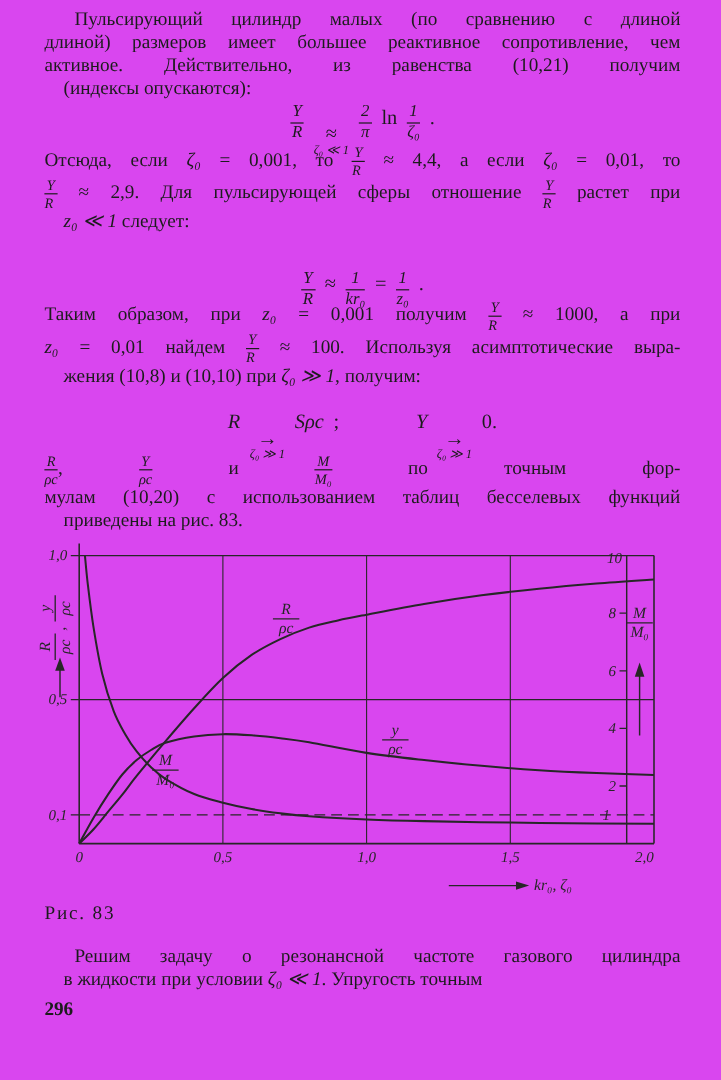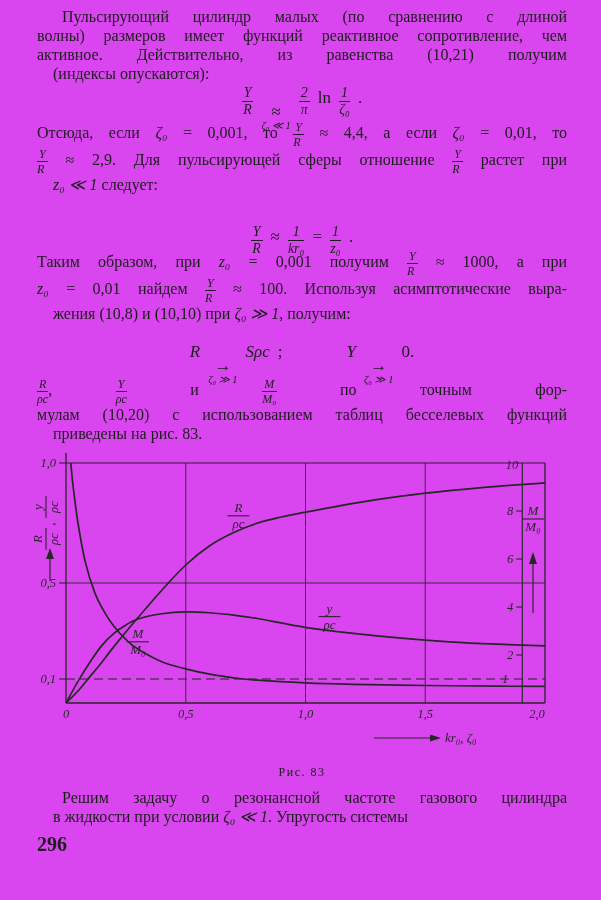--- a/index.html
+++ b/index.html
@@ -13,32 +13,32 @@
   .ifrac{display:inline-block;vertical-align:-8px;text-align:center;line-height:1;font-style:italic;}
   .ifrac .n{display:block;font-size:12px;padding:0 2px 1px;border-bottom:1px solid #1c1c1c;}
   .ifrac .d{display:block;font-size:12px;padding-top:1px;}
   .formula{position:absolute;left:37px;width:530px;text-align:center;font-size:17px;line-height:30px;}
   .formula>span{margin:0 4px;}
   .formula .ifrac{vertical-align:-11px;}
   .formula .ifrac .n,.formula .ifrac .d{font-size:14px;}
   .rel{display:inline-flex;flex-direction:column;align-items:center;vertical-align:-14px;line-height:1;}
   .rel .top{font-size:17px;}
   .rel .sub{font-size:10.5px;font-style:italic;margin-top:1px;white-space:nowrap;}
-  .caption{position:absolute;left:37px;width:530px;text-align:center;font-size:12px;letter-spacing:1.5px;margin-top:12px;}
-  .pagenum{position:absolute;left:37px;top:833px;font-size:20px;font-weight:bold;}
+  .caption{position:absolute;left:37px;width:530px;text-align:left;font-size:16px;letter-spacing:1.5px;}
+  .pagenum{position:absolute;left:37px;top:833px;font-size:16px;font-weight:bold;}
   #chart{position:absolute;left:0;top:447px;}
   #chart text{font-family:"Liberation Serif","DejaVu Serif",serif;}
 </style>
 </head>
 <body>
 
 <div class="page">
   <div class="para" id="p1" style="top:7px">
       <div class="line ind"><span>Пульсирующий цилиндр малых (по сравнению с длиной</span></div>
-      <div class="line"><span>волны) размеров имеет функций реактивное сопротивление, чем</span></div>
+      <div class="line"><span>длиной) размеров имеет большее реактивное сопротивление, чем</span></div>
       <div class="line"><span>активное. Действительно, из равенства (10,21) получим</span></div>
       <div class="line last"><span>(индексы опускаются):</span></div>
     </div>
   <div class="formula" id="f1" style="top:83px"><span class="ifrac"><span class="n">Y</span><span class="d">R</span></span><span class="rel">
         <span class="top">≈</span>
         <span class="sub">ζ₀ ≪ 1</span>
       </span><span class="ifrac"><span class="n">2</span><span class="d">π</span></span><span>ln</span><span class="ifrac"><span class="n">1</span><span class="d">ζ₀</span></span><span>.</span></div>
   <div class="para" id="p2" style="top:121px">
       <div class="line"><span>Отсюда, если </span><span class="m">ζ₀</span><span> = 0,001, то </span><span class="ifrac"><span class="n">Y</span><span class="d">R</span></span><span> ≈ 4,4, а если </span><span class="m">ζ₀</span><span> = 0,01, то</span></div>
       <div class="line"><span class="ifrac"><span class="n">Y</span><span class="d">R</span></span><span> ≈ 2,9. Для пульсирующей сферы отношение </span><span class="ifrac"><span class="n">Y</span><span class="d">R</span></span><span> растет при</span></div>
@@ -122,16 +122,16 @@
       <text x="533" y="84" text-anchor="middle" font-size="13" font-style="italic" fill="#272727">M₀</text>
       <line x1="533" y1="166" x2="533" y2="114" stroke="#272727" stroke-width="1.2"></line>
       <polygon points="529,117 533,105 537,117" fill="#272727"></polygon>
       <line x1="374" y1="291" x2="432" y2="291" stroke="#272727" stroke-width="1.2"></line>
       <polygon points="430,287.5 441,291 430,294.5" fill="#272727"></polygon>
       <text x="445" y="295" text-anchor="start" font-size="13" font-style="italic" fill="#272727">kr₀, ζ₀</text>
     </svg>
   <div class="caption" style="top:753px">Рис. 83</div>
   <div class="para" id="p5" style="top:788px">
       <div class="line ind"><span>Решим задачу о резонансной частоте газового цилиндра</span></div>
-      <div class="line last"><span>в жидкости при условии </span><span class="m">ζ₀ ≪ 1</span><span>. Упругость системы</span></div>
+      <div class="line last"><span>в жидкости при условии </span><span class="m">ζ₀ ≪ 1</span><span>. Упругость точным</span></div>
     </div>
   <div class="pagenum">296</div>
 </div>
 
 </body></html>

